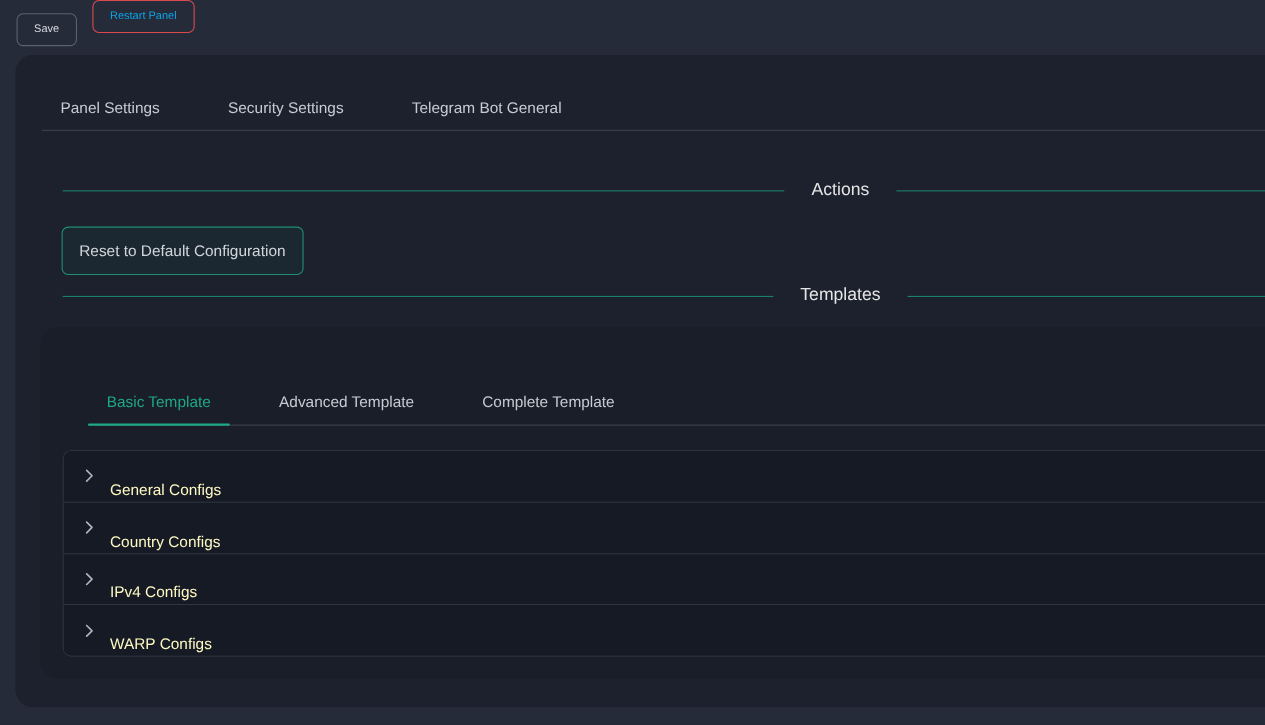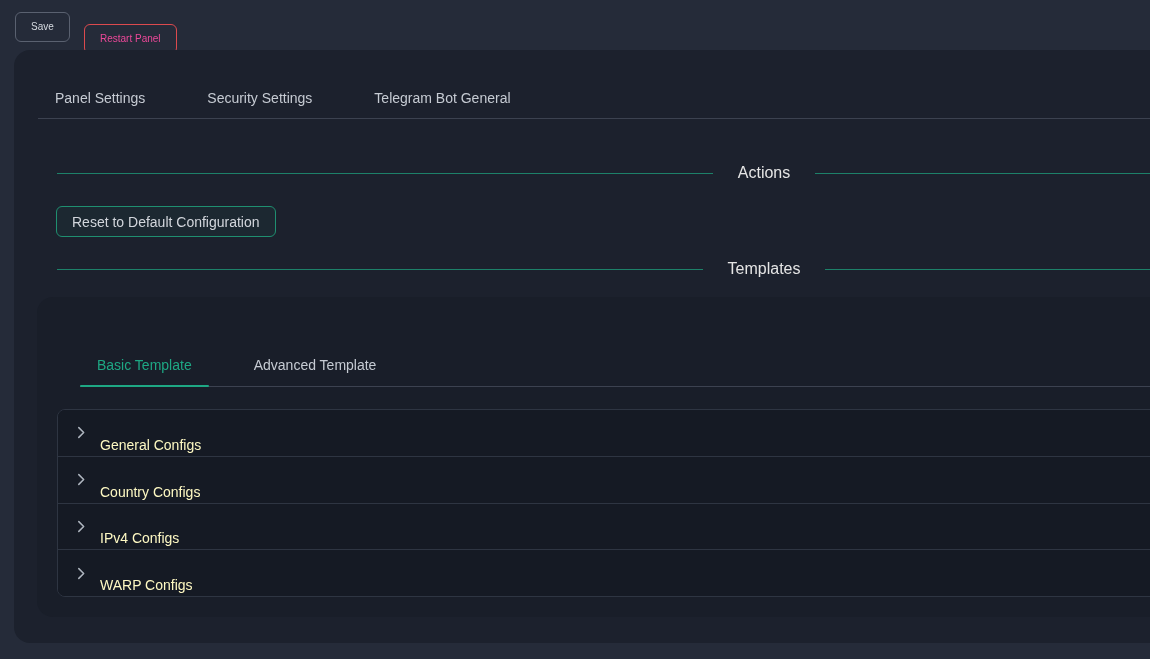--- a/index.html
+++ b/index.html
@@ -14,21 +14,21 @@
 
   
   .topbar { position:absolute; left:0; top:0; width:1150px; height:50px; background:#252b39; }
   .btn {
     display:inline-flex; align-items:center; justify-content:center;
     height:30px; border-radius:6px; font-size:10px; cursor:pointer;
     background:transparent; border:1px solid #5a6170; color:#d6dae0;
     padding:0 15px; line-height:1;
   }
   .btn-save { position:absolute; left:15px; top:12px; }
-  .btn-danger { position:absolute; left:84px; top:24px; border-color:#dc4a4e; color:#ec4899;text-align:center; }
+  .btn-danger { position:absolute; left:84px; top:0; border-color:#dc4a4e; color:#0ea5e9;text-align:center; }
 
   
   .card {
     position:absolute; left:14px; top:50px; width:1500px; height:593px;
     background:#1c212d; border-radius:16px;
   }
 
   
   .tabbar {
     position:absolute; left:24px; right:0; top:28px; height:41px;
@@ -53,21 +53,21 @@
   }
   .divider::before, .divider::after {
     content:""; flex:1; height:1px; background:#1d8169;
   }
   .divider-label { font-size:16px; font-weight:500; color:#e5e5e5; white-space:nowrap; }
   .divider-actions { top:112px; }
   .divider-templates { top:208px; }
 
   
   .btn-reset {
-    position:absolute; left:42px; top:156px; height:31px;
+    position:absolute; left:42px; top:156px; height:44px;
     border:1px solid #1f8f70; color:#d2d6dc; background:rgba(30,168,132,0.05);
     border-radius:6px; font-size:14px; padding:11px 15px;
     display:inline-flex; align-items:center; cursor:pointer;
   }
 
   
   .inner-card {
     position:absolute; left:23px; top:247px; width:1454px; height:320px;
     background:#191e29; border-radius:16px;
   }
@@ -121,20 +121,21 @@
 
     <div class="divider divider-templates">
       <span class="divider-label">Templates</span>
     </div>
 
     <div class="inner-card">
 
       <div class="tpl-tabbar">
         <div class="tab active">Basic Template</div>
         <div class="tab">Advanced Template</div>
+        <div class="tab">Complete Template</div>
       </div>
 
       <div class="collapse">
 
         <div class="collapse-row">
           <span class="chev">
             <svg width="13" height="13" viewBox="0 0 12 12" fill="none">
               <path d="M3.5 1.5 L8 6 L3.5 10.5" stroke="#aeb5bf" stroke-width="1.4" stroke-linecap="round" stroke-linejoin="round"></path>
             </svg>
           </span>

